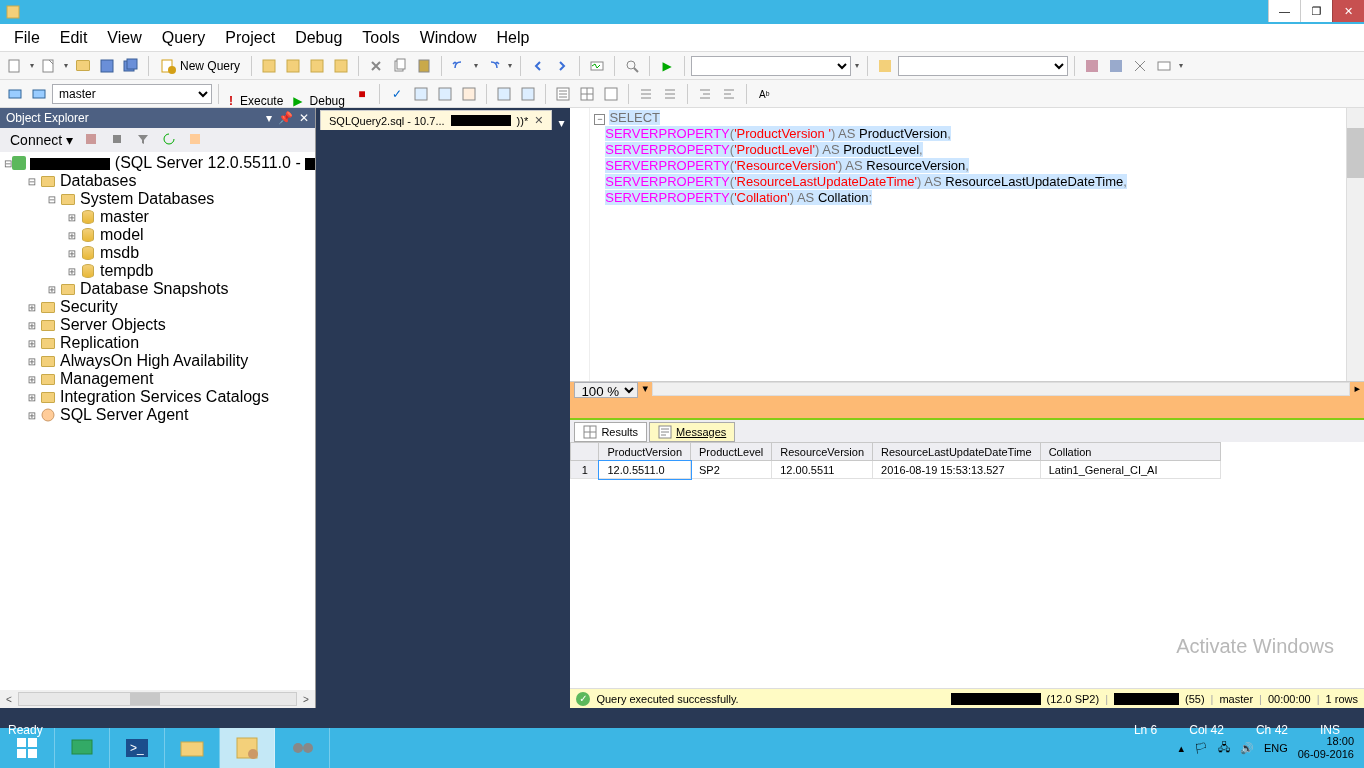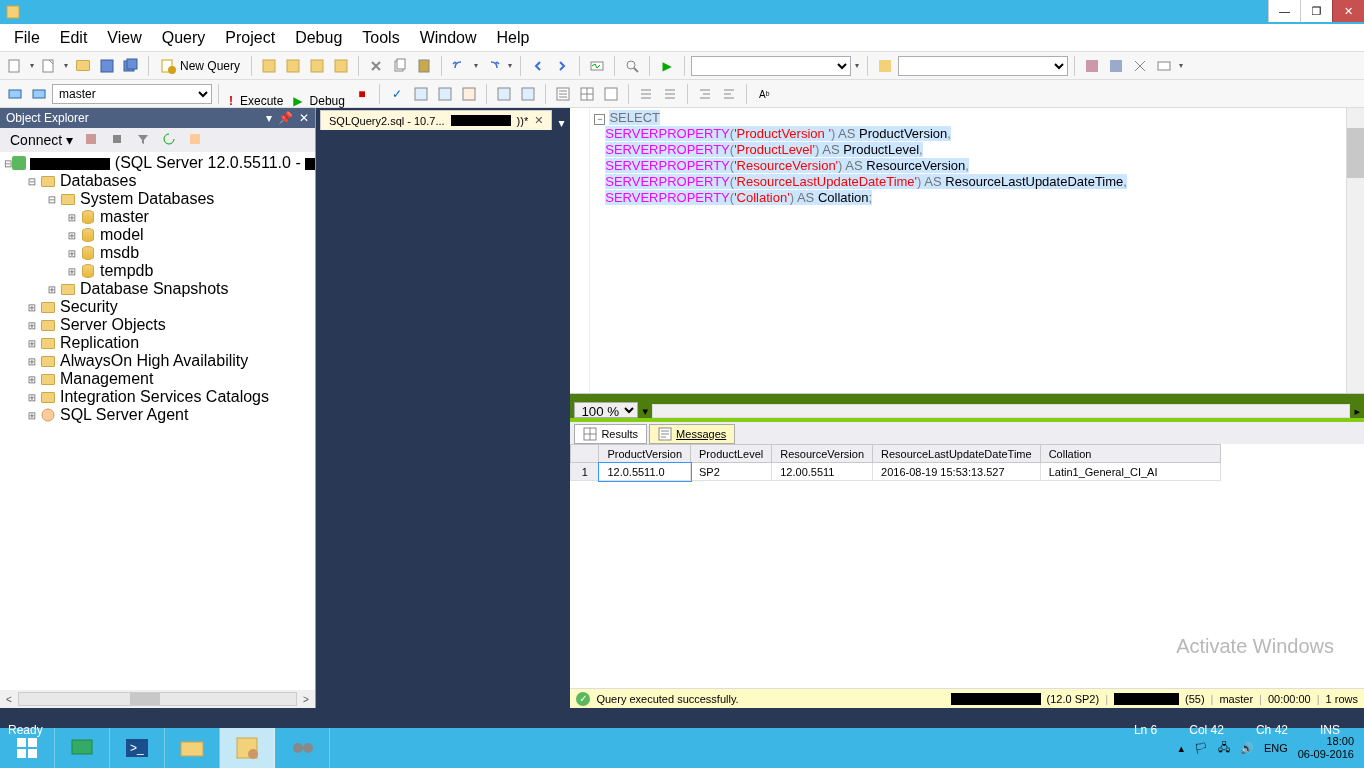--- a/index.html
+++ b/index.html
@@ -66,26 +66,26 @@
 .code-text .hl { background:#cde6ff;}
 .kw { color:#737373;}
 .fn { color:#ff00ff;}
 .str { color:#ff0000;}
 .op { color:#808080;}
 .ident { color:#000;}
 .outline-minus { display:inline-block;width:11px;height:11px;border:1px solid #888;color:#555;font-size:9px;line-height:9px;text-align:center;margin-right:4px;}
 .code-vscroll { width:18px;background:#f0f0f0;border-left:1px solid #ddd;position:relative;}
 .code-vscroll .thumb { position:absolute;top:20px;width:100%;height:50px;background:#c8c8c8;}
 
-.zoom-bar { height:25px;border-top:1px solid #ccc;display:flex;align-items:flex-end;font-size:11px;padding:0 4px;gap:4px;background:#4d7c0f;}
+.zoom-bar { height:37px;border-top:1px solid #ccc;display:flex;align-items:flex-start;font-size:11px;padding:0 4px;gap:4px;background:#fdba74;}
 .zoom-bar .zcombo { border:1px solid #abadb3;height:16px;padding:0 2px;}
 .zoom-bar .hscroll { flex:1;height:14px;background:#f0f0f0;border:1px solid #ddd;}
 
 
-.results-pane { border-top:4px solid #84cc16;background:#fff;display:flex;flex-direction:column;height:290px;}
+.results-pane { border-top:2px solid #84cc16;background:#fff;display:flex;flex-direction:column;height:290px;}
 .results-tabs { height:22px;display:flex;align-items:flex-end;background:#eeeef2;padding-left:4px;gap:2px;}
 .rtab { border:1px solid #aaa;background:#fff;height:20px;padding:0 8px;display:flex;align-items:center;font-size:11px;gap:4px;}
 .rtab.inactive { background:#fef9c3;text-decoration:underline;}
 .rtab .ricon { width:14px;height:14px;}
 .results-grid { flex:1;overflow:auto;}
 .rgrid { border-collapse:collapse;font-size:11px;}
 .rgrid th { background:#eeeef2;border:1px solid #c8c8c8;padding:2px 8px;text-align:left;font-weight:normal;height:18px;}
 .rgrid td { border:1px solid #e0e0e0;padding:2px 8px;height:18px;}
 .rgrid .rownum { background:#eeeef2;text-align:center;width:28px;}
 .rgrid tbody tr.selrow td:first-of-type+td { outline:1px solid #3399ff;}

